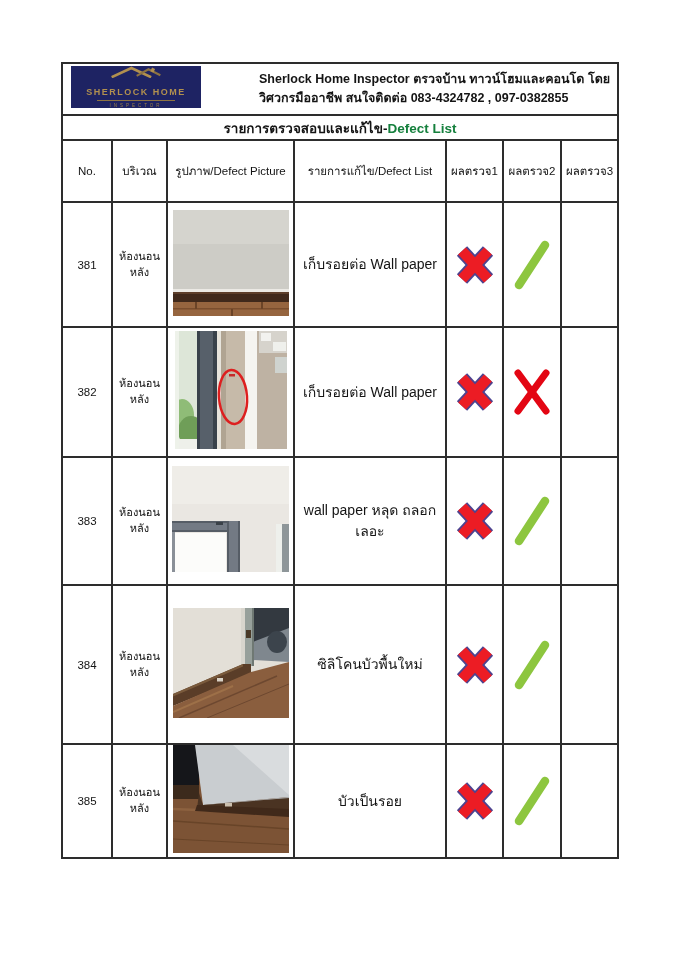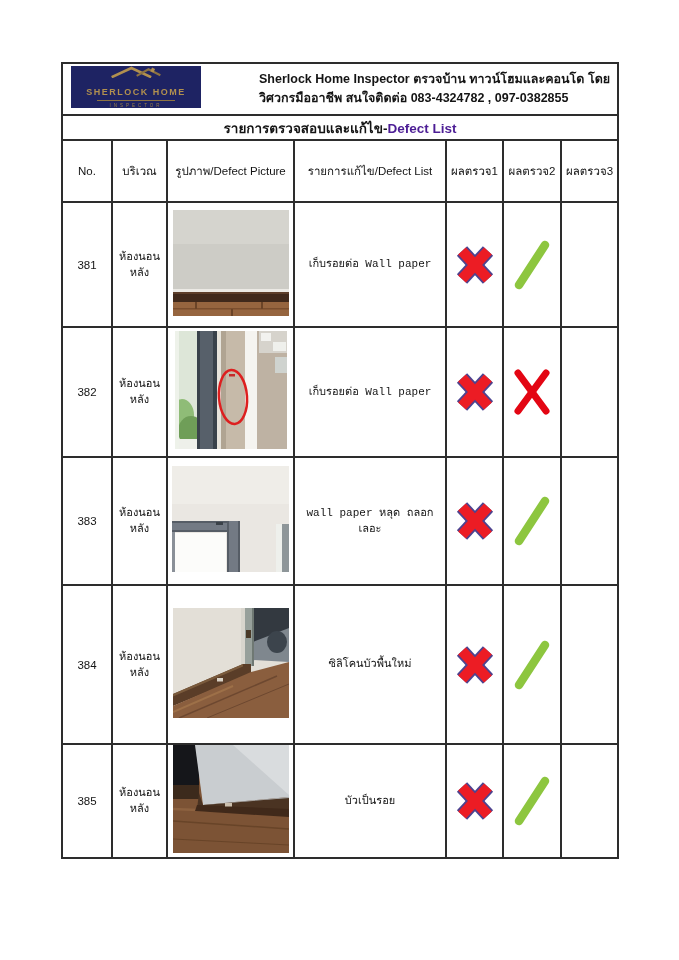--- a/index.html
+++ b/index.html
@@ -30,27 +30,27 @@
   .logo-rule{width:78px;height:1px;background:#8d7342;margin-top:2px;}
   .logo-sub{color:#9a7f49;font-size:4.5px;letter-spacing:3px;line-height:1;margin-top:2px;}
   .hdr-text{
     position:absolute;left:150px;right:4px;top:0;bottom:0;
     display:flex;flex-direction:column;justify-content:center;
     text-align:left;padding-left:46px;
     font-weight:bold;font-size:12.5px;line-height:1.5;white-space:nowrap;
   }
   
   .title-cell{height:23px;font-size:13.5px;font-weight:bold;}
-  .title-red{color:#4c1d95;}
+  .title-red{color:#15803d;}
   
   .colhead td{height:60px;font-size:11.5px;font-weight:normal;}
   
   .no-cell{font-size:11.5px;margin-left:28px;}
   .area-cell{font-size:11px;white-space:pre-line;line-height:1.45;}
-  .defect-cell{font-size:11px;white-space:pre-line;line-height:1.5;padding:0 6px;font-family:Liberation Mono, monospace;}
+  .defect-cell{font-size:14px;white-space:pre-line;line-height:1.5;padding:0 6px;}
   .photo-cell{vertical-align:middle;}
   .photo{display:inline-block;line-height:0;}
   .photo svg{display:block;}
   .result-cell{vertical-align:middle;}
   .result-cell svg{display:inline-block;vertical-align:middle;}
 </style>
 </head>
 <body>
 
 <div class="sheet">

